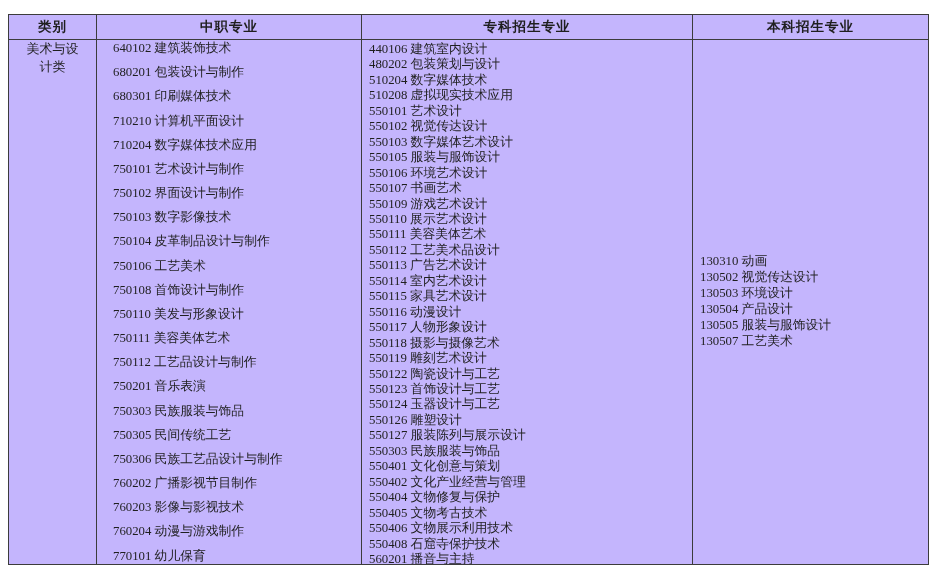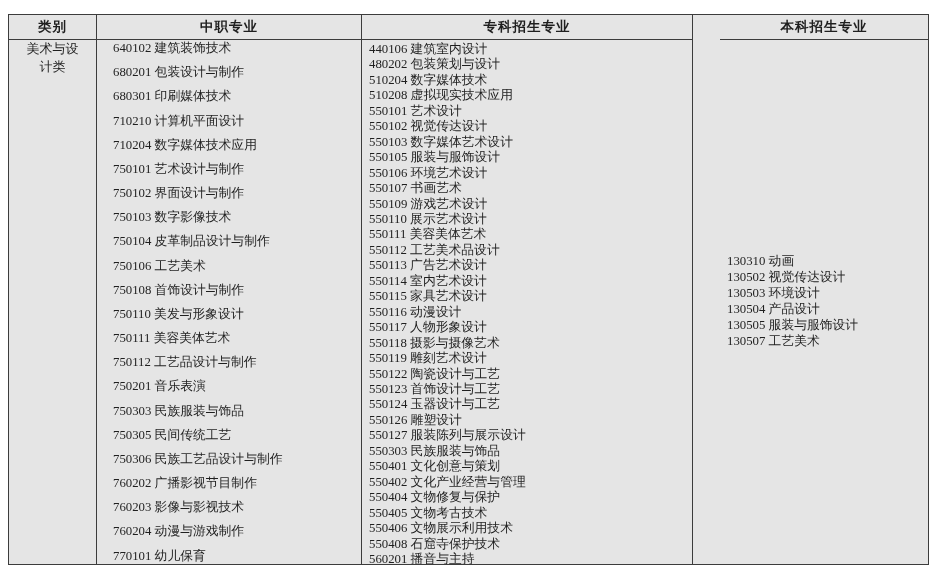--- a/index.html
+++ b/index.html
@@ -15,29 +15,29 @@
   .doc-table {
     position: absolute;
     left: 8px;
     top: 14px;
     width: 921px;
     height: 551px;
     border: 1px solid #3c3c3c;
     display: grid;
     grid-template-columns: 88px 265px 331px 1fr;
     grid-template-rows: 25px 1fr;
-    background: #e5e5e5;
+    background: #c4b5fd;
     box-sizing: border-box;
   }
   .cell {
     box-sizing: border-box;
     border-right: 1px solid #3c3c3c;
     overflow: hidden;
   }
-  .cell.last-col { border-right: none; margin-left: 27px; }
+  .cell.last-col { border-right: none; }
   .header-cell {
     border-bottom: 1px solid #3c3c3c;
     display: flex;
     align-items: center;
     justify-content: center;
     font-weight: bold;
     font-size: 13.5px;
     letter-spacing: 1px;
     white-space: nowrap;
   }

